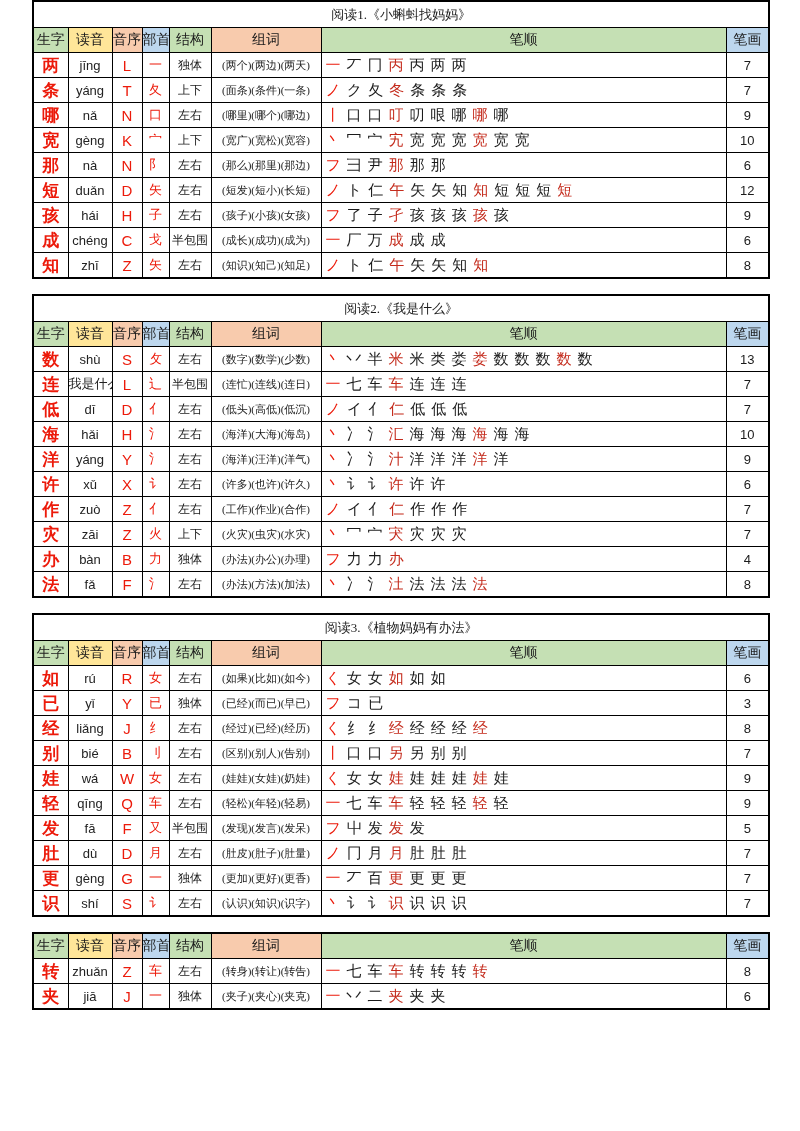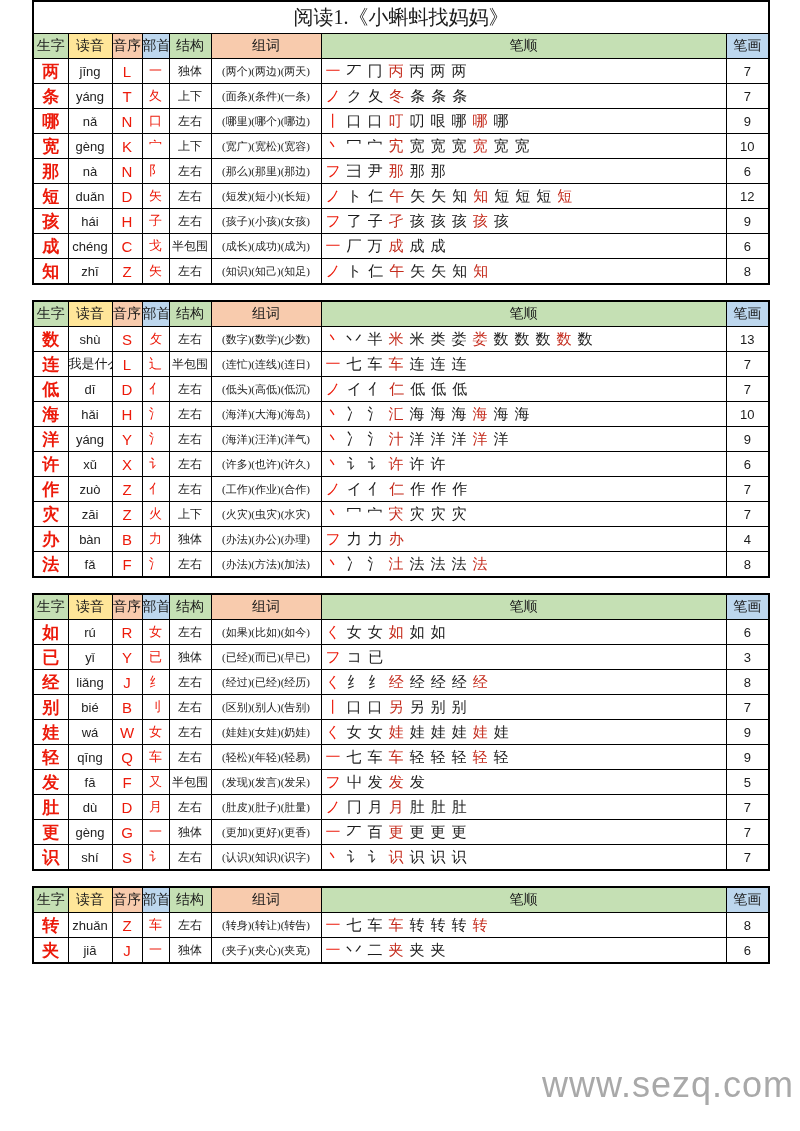--- a/index.html
+++ b/index.html
@@ -33,21 +33,21 @@
     border:1px solid #000;
     padding:0;
     text-align:center;
     vertical-align:middle;
     overflow:hidden;
     white-space:nowrap;
   }
   .section-cell {
     text-align:center;
     padding:2px 18px !important;
-    font-size:20px;
+    font-size:13px;
     height:21px;
   }
   .header-row th {
     height:24px;
     font-size:14px;
     font-weight:normal;
   }
   td.cell { height:24px; }
   .cell-char   { font-size:17px; font-weight:bold; }
   .cell-pinyin { font-size:13px; font-family:"Liberation Sans", sans-serif; color:#222; }
@@ -297,20 +297,23 @@
           <col style="width: 35px;">
           <col style="width: 44px;">
           <col style="width: 30px;">
           <col style="width: 27px;">
           <col style="width: 42px;">
           <col style="width: 110px;">
           <col style="width: 405px;">
           <col style="width: 43px;">
         </colgroup>
         <tbody>
+          <tr>
+            <td colspan="8" class="section-cell">阅读2.《我是什么》</td>
+          </tr>
           <tr class="header-row">
             <th style="background: rgb(197, 224, 180);">生字</th>
             <th style="background: rgb(255, 230, 153);">读音</th>
             <th style="background: rgb(248, 203, 173);">音序</th>
             <th style="background: rgb(189, 215, 238);">部首</th>
             <th style="background: rgb(197, 224, 180);">结构</th>
             <th style="background: rgb(248, 203, 173);">组词</th>
             <th style="background: rgb(197, 224, 180);">笔顺</th>
             <th style="background: rgb(189, 215, 238);">笔画</th>
           </tr>
@@ -514,20 +517,245 @@
                 <span class="stroke-stage" style="color: rgb(27, 27, 27);">冫</span>
                 <span class="stroke-stage" style="color: rgb(27, 27, 27);">氵</span>
                 <span class="stroke-stage" style="color: rgb(196, 43, 28);">汢</span>
                 <span class="stroke-stage" style="color: rgb(27, 27, 27);">法</span>
                 <span class="stroke-stage" style="color: rgb(27, 27, 27);">法</span>
                 <span class="stroke-stage" style="color: rgb(27, 27, 27);">法</span>
                 <span class="stroke-stage" style="color: rgb(196, 43, 28);">法</span>
               </span>
             </td>
             <td class="cell cell-count">8</td>
+          </tr>
+        </tbody>
+      </table>
+      <table class="char-table">
+        <colgroup>
+          <col style="width: 35px;">
+          <col style="width: 44px;">
+          <col style="width: 30px;">
+          <col style="width: 27px;">
+          <col style="width: 42px;">
+          <col style="width: 110px;">
+          <col style="width: 405px;">
+          <col style="width: 43px;">
+        </colgroup>
+        <tbody>
+          <tr>
+            <td colspan="8" class="section-cell">阅读3.《植物妈妈有办法》</td>
+          </tr>
+          <tr class="header-row">
+            <th style="background: rgb(197, 224, 180);">生字</th>
+            <th style="background: rgb(255, 230, 153);">读音</th>
+            <th style="background: rgb(248, 203, 173);">音序</th>
+            <th style="background: rgb(189, 215, 238);">部首</th>
+            <th style="background: rgb(197, 224, 180);">结构</th>
+            <th style="background: rgb(248, 203, 173);">组词</th>
+            <th style="background: rgb(197, 224, 180);">笔顺</th>
+            <th style="background: rgb(189, 215, 238);">笔画</th>
+          </tr>
+          <tr>
+            <td class="cell cell-char" style="color: rgb(236, 26, 10);">如</td>
+            <td class="cell cell-pinyin">rú</td>
+            <td class="cell cell-initial" style="color: rgb(236, 26, 10);">R</td>
+            <td class="cell cell-radical" style="color: rgb(236, 26, 10);">女</td>
+            <td class="cell cell-structure">左右</td>
+            <td class="cell cell-words">(如果)(比如)(如今)</td>
+            <td class="cell cell-strokes">
+              <span class="strokes-wrap">
+                <span class="stroke-stage" style="color: rgb(236, 26, 10);">く</span>
+                <span class="stroke-stage" style="color: rgb(27, 27, 27);">女</span>
+                <span class="stroke-stage" style="color: rgb(27, 27, 27);">女</span>
+                <span class="stroke-stage" style="color: rgb(196, 43, 28);">如</span>
+                <span class="stroke-stage" style="color: rgb(27, 27, 27);">如</span>
+                <span class="stroke-stage" style="color: rgb(27, 27, 27);">如</span>
+              </span>
+            </td>
+            <td class="cell cell-count">6</td>
+          </tr>
+          <tr>
+            <td class="cell cell-char" style="color: rgb(236, 26, 10);">已</td>
+            <td class="cell cell-pinyin">yǐ</td>
+            <td class="cell cell-initial" style="color: rgb(236, 26, 10);">Y</td>
+            <td class="cell cell-radical" style="color: rgb(236, 26, 10);">已</td>
+            <td class="cell cell-structure">独体</td>
+            <td class="cell cell-words">(已经)(而已)(早已)</td>
+            <td class="cell cell-strokes">
+              <span class="strokes-wrap">
+                <span class="stroke-stage" style="color: rgb(236, 26, 10);">フ</span>
+                <span class="stroke-stage" style="color: rgb(27, 27, 27);">コ</span>
+                <span class="stroke-stage" style="color: rgb(27, 27, 27);">已</span>
+              </span>
+            </td>
+            <td class="cell cell-count">3</td>
+          </tr>
+          <tr>
+            <td class="cell cell-char" style="color: rgb(236, 26, 10);">经</td>
+            <td class="cell cell-pinyin">liǎng</td>
+            <td class="cell cell-initial" style="color: rgb(236, 26, 10);">J</td>
+            <td class="cell cell-radical" style="color: rgb(236, 26, 10);">纟</td>
+            <td class="cell cell-structure">左右</td>
+            <td class="cell cell-words">(经过)(已经)(经历)</td>
+            <td class="cell cell-strokes">
+              <span class="strokes-wrap">
+                <span class="stroke-stage" style="color: rgb(236, 26, 10);">く</span>
+                <span class="stroke-stage" style="color: rgb(27, 27, 27);">纟</span>
+                <span class="stroke-stage" style="color: rgb(27, 27, 27);">纟</span>
+                <span class="stroke-stage" style="color: rgb(196, 43, 28);">经</span>
+                <span class="stroke-stage" style="color: rgb(27, 27, 27);">经</span>
+                <span class="stroke-stage" style="color: rgb(27, 27, 27);">经</span>
+                <span class="stroke-stage" style="color: rgb(27, 27, 27);">经</span>
+                <span class="stroke-stage" style="color: rgb(196, 43, 28);">经</span>
+              </span>
+            </td>
+            <td class="cell cell-count">8</td>
+          </tr>
+          <tr>
+            <td class="cell cell-char" style="color: rgb(236, 26, 10);">别</td>
+            <td class="cell cell-pinyin">bié</td>
+            <td class="cell cell-initial" style="color: rgb(236, 26, 10);">B</td>
+            <td class="cell cell-radical" style="color: rgb(236, 26, 10);">刂</td>
+            <td class="cell cell-structure">左右</td>
+            <td class="cell cell-words">(区别)(别人)(告别)</td>
+            <td class="cell cell-strokes">
+              <span class="strokes-wrap">
+                <span class="stroke-stage" style="color: rgb(236, 26, 10);">丨</span>
+                <span class="stroke-stage" style="color: rgb(27, 27, 27);">口</span>
+                <span class="stroke-stage" style="color: rgb(27, 27, 27);">口</span>
+                <span class="stroke-stage" style="color: rgb(196, 43, 28);">另</span>
+                <span class="stroke-stage" style="color: rgb(27, 27, 27);">另</span>
+                <span class="stroke-stage" style="color: rgb(27, 27, 27);">别</span>
+                <span class="stroke-stage" style="color: rgb(27, 27, 27);">别</span>
+              </span>
+            </td>
+            <td class="cell cell-count">7</td>
+          </tr>
+          <tr>
+            <td class="cell cell-char" style="color: rgb(236, 26, 10);">娃</td>
+            <td class="cell cell-pinyin">wá</td>
+            <td class="cell cell-initial" style="color: rgb(236, 26, 10);">W</td>
+            <td class="cell cell-radical" style="color: rgb(236, 26, 10);">女</td>
+            <td class="cell cell-structure">左右</td>
+            <td class="cell cell-words">(娃娃)(女娃)(奶娃)</td>
+            <td class="cell cell-strokes">
+              <span class="strokes-wrap">
+                <span class="stroke-stage" style="color: rgb(236, 26, 10);">く</span>
+                <span class="stroke-stage" style="color: rgb(27, 27, 27);">女</span>
+                <span class="stroke-stage" style="color: rgb(27, 27, 27);">女</span>
+                <span class="stroke-stage" style="color: rgb(196, 43, 28);">娃</span>
+                <span class="stroke-stage" style="color: rgb(27, 27, 27);">娃</span>
+                <span class="stroke-stage" style="color: rgb(27, 27, 27);">娃</span>
+                <span class="stroke-stage" style="color: rgb(27, 27, 27);">娃</span>
+                <span class="stroke-stage" style="color: rgb(196, 43, 28);">娃</span>
+                <span class="stroke-stage" style="color: rgb(27, 27, 27);">娃</span>
+              </span>
+            </td>
+            <td class="cell cell-count">9</td>
+          </tr>
+          <tr>
+            <td class="cell cell-char" style="color: rgb(236, 26, 10);">轻</td>
+            <td class="cell cell-pinyin">qīng</td>
+            <td class="cell cell-initial" style="color: rgb(236, 26, 10);">Q</td>
+            <td class="cell cell-radical" style="color: rgb(236, 26, 10);">车</td>
+            <td class="cell cell-structure">左右</td>
+            <td class="cell cell-words">(轻松)(年轻)(轻易)</td>
+            <td class="cell cell-strokes">
+              <span class="strokes-wrap">
+                <span class="stroke-stage" style="color: rgb(236, 26, 10);">一</span>
+                <span class="stroke-stage" style="color: rgb(27, 27, 27);">七</span>
+                <span class="stroke-stage" style="color: rgb(27, 27, 27);">车</span>
+                <span class="stroke-stage" style="color: rgb(196, 43, 28);">车</span>
+                <span class="stroke-stage" style="color: rgb(27, 27, 27);">轻</span>
+                <span class="stroke-stage" style="color: rgb(27, 27, 27);">轻</span>
+                <span class="stroke-stage" style="color: rgb(27, 27, 27);">轻</span>
+                <span class="stroke-stage" style="color: rgb(196, 43, 28);">轻</span>
+                <span class="stroke-stage" style="color: rgb(27, 27, 27);">轻</span>
+              </span>
+            </td>
+            <td class="cell cell-count">9</td>
+          </tr>
+          <tr>
+            <td class="cell cell-char" style="color: rgb(236, 26, 10);">发</td>
+            <td class="cell cell-pinyin">fā</td>
+            <td class="cell cell-initial" style="color: rgb(236, 26, 10);">F</td>
+            <td class="cell cell-radical" style="color: rgb(236, 26, 10);">又</td>
+            <td class="cell cell-structure">半包围</td>
+            <td class="cell cell-words">(发现)(发言)(发呆)</td>
+            <td class="cell cell-strokes">
+              <span class="strokes-wrap">
+                <span class="stroke-stage" style="color: rgb(236, 26, 10);">フ</span>
+                <span class="stroke-stage" style="color: rgb(27, 27, 27);">屮</span>
+                <span class="stroke-stage" style="color: rgb(27, 27, 27);">发</span>
+                <span class="stroke-stage" style="color: rgb(196, 43, 28);">发</span>
+                <span class="stroke-stage" style="color: rgb(27, 27, 27);">发</span>
+              </span>
+            </td>
+            <td class="cell cell-count">5</td>
+          </tr>
+          <tr>
+            <td class="cell cell-char" style="color: rgb(236, 26, 10);">肚</td>
+            <td class="cell cell-pinyin">dù</td>
+            <td class="cell cell-initial" style="color: rgb(236, 26, 10);">D</td>
+            <td class="cell cell-radical" style="color: rgb(236, 26, 10);">月</td>
+            <td class="cell cell-structure">左右</td>
+            <td class="cell cell-words">(肚皮)(肚子)(肚量)</td>
+            <td class="cell cell-strokes">
+              <span class="strokes-wrap">
+                <span class="stroke-stage" style="color: rgb(236, 26, 10);">ノ</span>
+                <span class="stroke-stage" style="color: rgb(27, 27, 27);">冂</span>
+                <span class="stroke-stage" style="color: rgb(27, 27, 27);">月</span>
+                <span class="stroke-stage" style="color: rgb(196, 43, 28);">月</span>
+                <span class="stroke-stage" style="color: rgb(27, 27, 27);">肚</span>
+                <span class="stroke-stage" style="color: rgb(27, 27, 27);">肚</span>
+                <span class="stroke-stage" style="color: rgb(27, 27, 27);">肚</span>
+              </span>
+            </td>
+            <td class="cell cell-count">7</td>
+          </tr>
+          <tr>
+            <td class="cell cell-char" style="color: rgb(236, 26, 10);">更</td>
+            <td class="cell cell-pinyin">gèng</td>
+            <td class="cell cell-initial" style="color: rgb(236, 26, 10);">G</td>
+            <td class="cell cell-radical" style="color: rgb(236, 26, 10);">一</td>
+            <td class="cell cell-structure">独体</td>
+            <td class="cell cell-words">(更加)(更好)(更香)</td>
+            <td class="cell cell-strokes">
+              <span class="strokes-wrap">
+                <span class="stroke-stage" style="color: rgb(236, 26, 10);">一</span>
+                <span class="stroke-stage" style="color: rgb(27, 27, 27);">丆</span>
+                <span class="stroke-stage" style="color: rgb(27, 27, 27);">百</span>
+                <span class="stroke-stage" style="color: rgb(196, 43, 28);">更</span>
+                <span class="stroke-stage" style="color: rgb(27, 27, 27);">更</span>
+                <span class="stroke-stage" style="color: rgb(27, 27, 27);">更</span>
+                <span class="stroke-stage" style="color: rgb(27, 27, 27);">更</span>
+              </span>
+            </td>
+            <td class="cell cell-count">7</td>
+          </tr>
+          <tr>
+            <td class="cell cell-char" style="color: rgb(236, 26, 10);">识</td>
+            <td class="cell cell-pinyin">shí</td>
+            <td class="cell cell-initial" style="color: rgb(236, 26, 10);">S</td>
+            <td class="cell cell-radical" style="color: rgb(236, 26, 10);">讠</td>
+            <td class="cell cell-structure">左右</td>
+            <td class="cell cell-words">(认识)(知识)(识字)</td>
+            <td class="cell cell-strokes">
+              <span class="strokes-wrap">
+                <span class="stroke-stage" style="color: rgb(236, 26, 10);">丶</span>
+                <span class="stroke-stage" style="color: rgb(27, 27, 27);">讠</span>
+                <span class="stroke-stage" style="color: rgb(27, 27, 27);">讠</span>
+                <span class="stroke-stage" style="color: rgb(196, 43, 28);">识</span>
+                <span class="stroke-stage" style="color: rgb(27, 27, 27);">识</span>
+                <span class="stroke-stage" style="color: rgb(27, 27, 27);">识</span>
+                <span class="stroke-stage" style="color: rgb(27, 27, 27);">识</span>
+              </span>
+            </td>
+            <td class="cell cell-count">7</td>
           </tr>
         </tbody>
       </table>
       <table class="char-table">
         <colgroup>
           <col style="width: 35px;">
           <col style="width: 44px;">
           <col style="width: 30px;">
           <col style="width: 27px;">
           <col style="width: 42px;">
@@ -540,242 +768,20 @@
             <th style="background: rgb(197, 224, 180);">生字</th>
             <th style="background: rgb(255, 230, 153);">读音</th>
             <th style="background: rgb(248, 203, 173);">音序</th>
             <th style="background: rgb(189, 215, 238);">部首</th>
             <th style="background: rgb(197, 224, 180);">结构</th>
             <th style="background: rgb(248, 203, 173);">组词</th>
             <th style="background: rgb(197, 224, 180);">笔顺</th>
             <th style="background: rgb(189, 215, 238);">笔画</th>
           </tr>
           <tr>
-            <td class="cell cell-char" style="color: rgb(236, 26, 10);">如</td>
-            <td class="cell cell-pinyin">rú</td>
-            <td class="cell cell-initial" style="color: rgb(236, 26, 10);">R</td>
-            <td class="cell cell-radical" style="color: rgb(236, 26, 10);">女</td>
-            <td class="cell cell-structure">左右</td>
-            <td class="cell cell-words">(如果)(比如)(如今)</td>
-            <td class="cell cell-strokes">
-              <span class="strokes-wrap">
-                <span class="stroke-stage" style="color: rgb(236, 26, 10);">く</span>
-                <span class="stroke-stage" style="color: rgb(27, 27, 27);">女</span>
-                <span class="stroke-stage" style="color: rgb(27, 27, 27);">女</span>
-                <span class="stroke-stage" style="color: rgb(196, 43, 28);">如</span>
-                <span class="stroke-stage" style="color: rgb(27, 27, 27);">如</span>
-                <span class="stroke-stage" style="color: rgb(27, 27, 27);">如</span>
-              </span>
-            </td>
-            <td class="cell cell-count">6</td>
-          </tr>
-          <tr>
-            <td class="cell cell-char" style="color: rgb(236, 26, 10);">已</td>
-            <td class="cell cell-pinyin">yǐ</td>
-            <td class="cell cell-initial" style="color: rgb(236, 26, 10);">Y</td>
-            <td class="cell cell-radical" style="color: rgb(236, 26, 10);">已</td>
-            <td class="cell cell-structure">独体</td>
-            <td class="cell cell-words">(已经)(而已)(早已)</td>
-            <td class="cell cell-strokes">
-              <span class="strokes-wrap">
-                <span class="stroke-stage" style="color: rgb(236, 26, 10);">フ</span>
-                <span class="stroke-stage" style="color: rgb(27, 27, 27);">コ</span>
-                <span class="stroke-stage" style="color: rgb(27, 27, 27);">已</span>
-              </span>
-            </td>
-            <td class="cell cell-count">3</td>
-          </tr>
-          <tr>
-            <td class="cell cell-char" style="color: rgb(236, 26, 10);">经</td>
-            <td class="cell cell-pinyin">liǎng</td>
-            <td class="cell cell-initial" style="color: rgb(236, 26, 10);">J</td>
-            <td class="cell cell-radical" style="color: rgb(236, 26, 10);">纟</td>
-            <td class="cell cell-structure">左右</td>
-            <td class="cell cell-words">(经过)(已经)(经历)</td>
-            <td class="cell cell-strokes">
-              <span class="strokes-wrap">
-                <span class="stroke-stage" style="color: rgb(236, 26, 10);">く</span>
-                <span class="stroke-stage" style="color: rgb(27, 27, 27);">纟</span>
-                <span class="stroke-stage" style="color: rgb(27, 27, 27);">纟</span>
-                <span class="stroke-stage" style="color: rgb(196, 43, 28);">经</span>
-                <span class="stroke-stage" style="color: rgb(27, 27, 27);">经</span>
-                <span class="stroke-stage" style="color: rgb(27, 27, 27);">经</span>
-                <span class="stroke-stage" style="color: rgb(27, 27, 27);">经</span>
-                <span class="stroke-stage" style="color: rgb(196, 43, 28);">经</span>
-              </span>
-            </td>
-            <td class="cell cell-count">8</td>
-          </tr>
-          <tr>
-            <td class="cell cell-char" style="color: rgb(236, 26, 10);">别</td>
-            <td class="cell cell-pinyin">bié</td>
-            <td class="cell cell-initial" style="color: rgb(236, 26, 10);">B</td>
-            <td class="cell cell-radical" style="color: rgb(236, 26, 10);">刂</td>
-            <td class="cell cell-structure">左右</td>
-            <td class="cell cell-words">(区别)(别人)(告别)</td>
-            <td class="cell cell-strokes">
-              <span class="strokes-wrap">
-                <span class="stroke-stage" style="color: rgb(236, 26, 10);">丨</span>
-                <span class="stroke-stage" style="color: rgb(27, 27, 27);">口</span>
-                <span class="stroke-stage" style="color: rgb(27, 27, 27);">口</span>
-                <span class="stroke-stage" style="color: rgb(196, 43, 28);">另</span>
-                <span class="stroke-stage" style="color: rgb(27, 27, 27);">另</span>
-                <span class="stroke-stage" style="color: rgb(27, 27, 27);">别</span>
-                <span class="stroke-stage" style="color: rgb(27, 27, 27);">别</span>
-              </span>
-            </td>
-            <td class="cell cell-count">7</td>
-          </tr>
-          <tr>
-            <td class="cell cell-char" style="color: rgb(236, 26, 10);">娃</td>
-            <td class="cell cell-pinyin">wá</td>
-            <td class="cell cell-initial" style="color: rgb(236, 26, 10);">W</td>
-            <td class="cell cell-radical" style="color: rgb(236, 26, 10);">女</td>
-            <td class="cell cell-structure">左右</td>
-            <td class="cell cell-words">(娃娃)(女娃)(奶娃)</td>
-            <td class="cell cell-strokes">
-              <span class="strokes-wrap">
-                <span class="stroke-stage" style="color: rgb(236, 26, 10);">く</span>
-                <span class="stroke-stage" style="color: rgb(27, 27, 27);">女</span>
-                <span class="stroke-stage" style="color: rgb(27, 27, 27);">女</span>
-                <span class="stroke-stage" style="color: rgb(196, 43, 28);">娃</span>
-                <span class="stroke-stage" style="color: rgb(27, 27, 27);">娃</span>
-                <span class="stroke-stage" style="color: rgb(27, 27, 27);">娃</span>
-                <span class="stroke-stage" style="color: rgb(27, 27, 27);">娃</span>
-                <span class="stroke-stage" style="color: rgb(196, 43, 28);">娃</span>
-                <span class="stroke-stage" style="color: rgb(27, 27, 27);">娃</span>
-              </span>
-            </td>
-            <td class="cell cell-count">9</td>
-          </tr>
-          <tr>
-            <td class="cell cell-char" style="color: rgb(236, 26, 10);">轻</td>
-            <td class="cell cell-pinyin">qīng</td>
-            <td class="cell cell-initial" style="color: rgb(236, 26, 10);">Q</td>
-            <td class="cell cell-radical" style="color: rgb(236, 26, 10);">车</td>
-            <td class="cell cell-structure">左右</td>
-            <td class="cell cell-words">(轻松)(年轻)(轻易)</td>
-            <td class="cell cell-strokes">
-              <span class="strokes-wrap">
-                <span class="stroke-stage" style="color: rgb(236, 26, 10);">一</span>
-                <span class="stroke-stage" style="color: rgb(27, 27, 27);">七</span>
-                <span class="stroke-stage" style="color: rgb(27, 27, 27);">车</span>
-                <span class="stroke-stage" style="color: rgb(196, 43, 28);">车</span>
-                <span class="stroke-stage" style="color: rgb(27, 27, 27);">轻</span>
-                <span class="stroke-stage" style="color: rgb(27, 27, 27);">轻</span>
-                <span class="stroke-stage" style="color: rgb(27, 27, 27);">轻</span>
-                <span class="stroke-stage" style="color: rgb(196, 43, 28);">轻</span>
-                <span class="stroke-stage" style="color: rgb(27, 27, 27);">轻</span>
-              </span>
-            </td>
-            <td class="cell cell-count">9</td>
-          </tr>
-          <tr>
-            <td class="cell cell-char" style="color: rgb(236, 26, 10);">发</td>
-            <td class="cell cell-pinyin">fā</td>
-            <td class="cell cell-initial" style="color: rgb(236, 26, 10);">F</td>
-            <td class="cell cell-radical" style="color: rgb(236, 26, 10);">又</td>
-            <td class="cell cell-structure">半包围</td>
-            <td class="cell cell-words">(发现)(发言)(发呆)</td>
-            <td class="cell cell-strokes">
-              <span class="strokes-wrap">
-                <span class="stroke-stage" style="color: rgb(236, 26, 10);">フ</span>
-                <span class="stroke-stage" style="color: rgb(27, 27, 27);">屮</span>
-                <span class="stroke-stage" style="color: rgb(27, 27, 27);">发</span>
-                <span class="stroke-stage" style="color: rgb(196, 43, 28);">发</span>
-                <span class="stroke-stage" style="color: rgb(27, 27, 27);">发</span>
-              </span>
-            </td>
-            <td class="cell cell-count">5</td>
-          </tr>
-          <tr>
-            <td class="cell cell-char" style="color: rgb(236, 26, 10);">肚</td>
-            <td class="cell cell-pinyin">dù</td>
-            <td class="cell cell-initial" style="color: rgb(236, 26, 10);">D</td>
-            <td class="cell cell-radical" style="color: rgb(236, 26, 10);">月</td>
-            <td class="cell cell-structure">左右</td>
-            <td class="cell cell-words">(肚皮)(肚子)(肚量)</td>
-            <td class="cell cell-strokes">
-              <span class="strokes-wrap">
-                <span class="stroke-stage" style="color: rgb(236, 26, 10);">ノ</span>
-                <span class="stroke-stage" style="color: rgb(27, 27, 27);">冂</span>
-                <span class="stroke-stage" style="color: rgb(27, 27, 27);">月</span>
-                <span class="stroke-stage" style="color: rgb(196, 43, 28);">月</span>
-                <span class="stroke-stage" style="color: rgb(27, 27, 27);">肚</span>
-                <span class="stroke-stage" style="color: rgb(27, 27, 27);">肚</span>
-                <span class="stroke-stage" style="color: rgb(27, 27, 27);">肚</span>
-              </span>
-            </td>
-            <td class="cell cell-count">7</td>
-          </tr>
-          <tr>
-            <td class="cell cell-char" style="color: rgb(236, 26, 10);">更</td>
-            <td class="cell cell-pinyin">gèng</td>
-            <td class="cell cell-initial" style="color: rgb(236, 26, 10);">G</td>
-            <td class="cell cell-radical" style="color: rgb(236, 26, 10);">一</td>
-            <td class="cell cell-structure">独体</td>
-            <td class="cell cell-words">(更加)(更好)(更香)</td>
-            <td class="cell cell-strokes">
-              <span class="strokes-wrap">
-                <span class="stroke-stage" style="color: rgb(236, 26, 10);">一</span>
-                <span class="stroke-stage" style="color: rgb(27, 27, 27);">丆</span>
-                <span class="stroke-stage" style="color: rgb(27, 27, 27);">百</span>
-                <span class="stroke-stage" style="color: rgb(196, 43, 28);">更</span>
-                <span class="stroke-stage" style="color: rgb(27, 27, 27);">更</span>
-                <span class="stroke-stage" style="color: rgb(27, 27, 27);">更</span>
-                <span class="stroke-stage" style="color: rgb(27, 27, 27);">更</span>
-              </span>
-            </td>
-            <td class="cell cell-count">7</td>
-          </tr>
-          <tr>
-            <td class="cell cell-char" style="color: rgb(236, 26, 10);">识</td>
-            <td class="cell cell-pinyin">shí</td>
-            <td class="cell cell-initial" style="color: rgb(236, 26, 10);">S</td>
-            <td class="cell cell-radical" style="color: rgb(236, 26, 10);">讠</td>
-            <td class="cell cell-structure">左右</td>
-            <td class="cell cell-words">(认识)(知识)(识字)</td>
-            <td class="cell cell-strokes">
-              <span class="strokes-wrap">
-                <span class="stroke-stage" style="color: rgb(236, 26, 10);">丶</span>
-                <span class="stroke-stage" style="color: rgb(27, 27, 27);">讠</span>
-                <span class="stroke-stage" style="color: rgb(27, 27, 27);">讠</span>
-                <span class="stroke-stage" style="color: rgb(196, 43, 28);">识</span>
-                <span class="stroke-stage" style="color: rgb(27, 27, 27);">识</span>
-                <span class="stroke-stage" style="color: rgb(27, 27, 27);">识</span>
-                <span class="stroke-stage" style="color: rgb(27, 27, 27);">识</span>
-              </span>
-            </td>
-            <td class="cell cell-count">7</td>
-          </tr>
-        </tbody>
-      </table>
-      <table class="char-table">
-        <colgroup>
-          <col style="width: 35px;">
-          <col style="width: 44px;">
-          <col style="width: 30px;">
-          <col style="width: 27px;">
-          <col style="width: 42px;">
-          <col style="width: 110px;">
-          <col style="width: 405px;">
-          <col style="width: 43px;">
-        </colgroup>
-        <tbody>
-          <tr class="header-row">
-            <th style="background: rgb(197, 224, 180);">生字</th>
-            <th style="background: rgb(255, 230, 153);">读音</th>
-            <th style="background: rgb(248, 203, 173);">音序</th>
-            <th style="background: rgb(189, 215, 238);">部首</th>
-            <th style="background: rgb(197, 224, 180);">结构</th>
-            <th style="background: rgb(248, 203, 173);">组词</th>
-            <th style="background: rgb(197, 224, 180);">笔顺</th>
-            <th style="background: rgb(189, 215, 238);">笔画</th>
-          </tr>
-          <tr>
             <td class="cell cell-char" style="color: rgb(236, 26, 10);">转</td>
             <td class="cell cell-pinyin">zhuǎn</td>
             <td class="cell cell-initial" style="color: rgb(236, 26, 10);">Z</td>
             <td class="cell cell-radical" style="color: rgb(236, 26, 10);">车</td>
             <td class="cell cell-structure">左右</td>
             <td class="cell cell-words">(转身)(转让)(转告)</td>
             <td class="cell cell-strokes">
               <span class="strokes-wrap">
                 <span class="stroke-stage" style="color: rgb(236, 26, 10);">一</span>
                 <span class="stroke-stage" style="color: rgb(27, 27, 27);">七</span>
@@ -805,14 +811,13 @@
                 <span class="stroke-stage" style="color: rgb(27, 27, 27);">夹</span>
                 <span class="stroke-stage" style="color: rgb(27, 27, 27);">夹</span>
               </span>
             </td>
             <td class="cell cell-count">6</td>
           </tr>
         </tbody>
       </table>
     </div>
 
-  <div class="watermark" style="color: rgb(169, 169, 169);">www.sezq.com</div>
 </div>
 
 </body></html>

